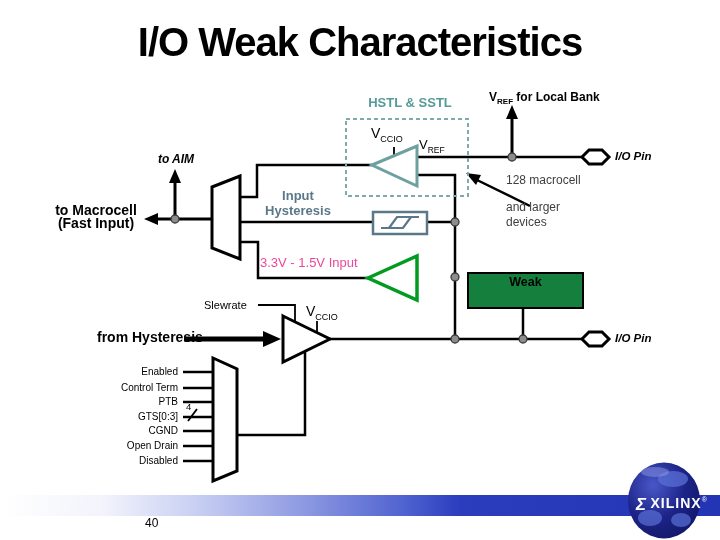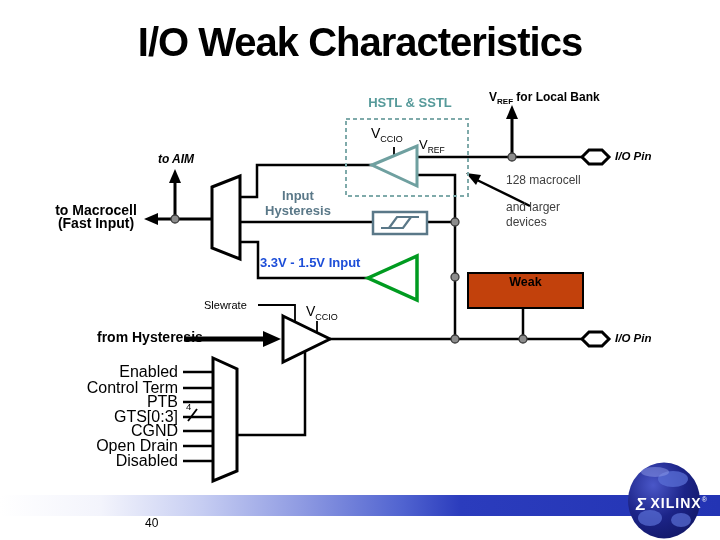--- a/index.html
+++ b/index.html
@@ -20,30 +20,30 @@
   .tri-green{fill:#fff;stroke:#009B20;stroke-width:3.5;}
   .hex{fill:#fff;stroke:#000;stroke-width:3;}
   .dashed{fill:none;stroke:#7FAAAA;stroke-width:2;stroke-dasharray:4 3;}
   .hyst-box{fill:#fff;stroke:#5A7888;stroke-width:2.5;}
   .hyst{fill:none;stroke:#5A7888;stroke-width:2.2;}
   .dot{fill:#8C8C8C;stroke:#3a3a3a;stroke-width:1.3;}
   
   .lbl{position:absolute;color:#000;white-space:nowrap;}
   .teal-t{color:#569A9A;font-weight:bold;font-size:13px;}
   .slate-t{color:#5A7888;font-weight:bold;font-size:13px;line-height:15px;text-align:center;}
-  .green-t{color:#1d4ed8;font-weight:bold;font-size:13px;}
+  .green-t{color:#ec4899;font-weight:normal;font-size:13px;}
   .gray-t{color:#3F3F3F;font-size:12px;line-height:15px;}
   .b11{font-weight:bold;font-size:14px;line-height:13px;}
   .b12{font-weight:bold;font-size:12px;}
   .r11{font-size:11px;}
   .pin-t{font-weight:bold;font-style:italic;font-size:11.5px;}
   .vlab{font-size:14px;}
   .vlab sub,.b12 sub{font-size:9px;}
-  .inlist{font-size:16px;line-height:12px;text-align:right;width:100px;}
-  .weakbox{left:467px;top:272px;width:113px;height:33px;border:2px solid #000;background:#c2410c;
+  .inlist{font-size:10px;line-height:12px;text-align:right;width:100px;}
+  .weakbox{left:467px;top:272px;width:113px;height:33px;border:2px solid #000;background:#15803d;
            text-align:center;font-weight:bold;font-size:12.5px;line-height:16px;}
   .band{left:0;top:495px;width:720px;height:21px;
         background:linear-gradient(90deg,#ffffff 0%,#f3f4fc 14%,#c6cdf2 28%,#8e9ae2 42%,
                    #5063d0 56%,#2b3cbd 64%,#2334b4 100%);}
   .logo-text{left:636px;top:494px;color:#fff;white-space:nowrap;}
   .logo-text .sig{font-weight:bold;font-style:italic;font-size:17px;vertical-align:-2px;}
   .logo-text .nm{font-weight:bold;font-size:14px;letter-spacing:1px;}
   .logo-text .reg{font-size:7px;vertical-align:super;}
   .pagenum{left:145px;top:516px;font-size:12px;color:#000;}
 </style>

